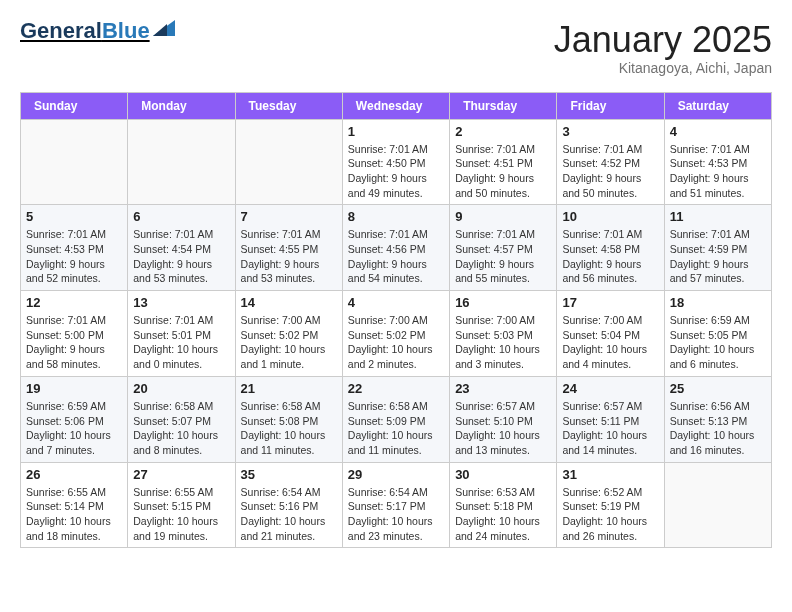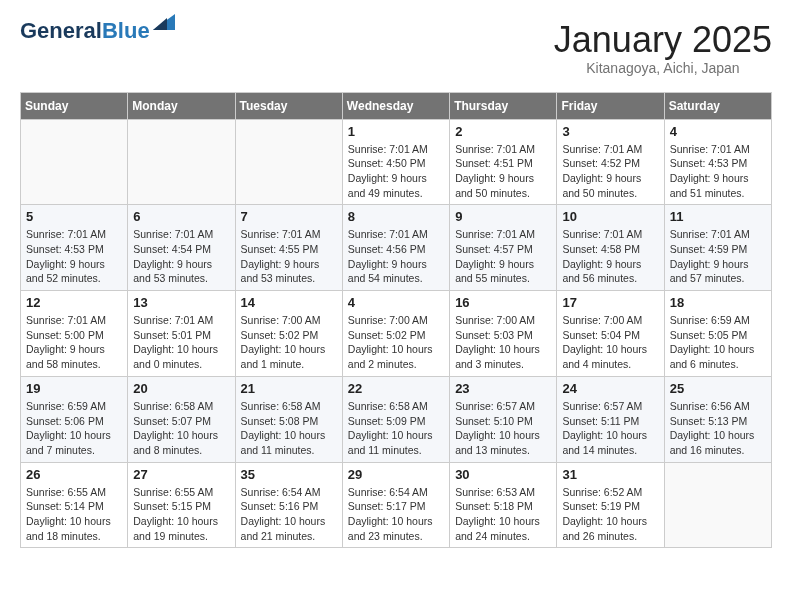--- a/index.html
+++ b/index.html
@@ -21,42 +21,42 @@
       flex-direction: column;
       align-items: flex-start;
     }
     .logo-text {
       font-size: 22px;
       font-weight: bold;
       color: #1a3a5c;
       line-height: 1;
     }
     .title-block {
-      text-align: center;
+      text-align: right;
     }
     .month-title {
       font-size: 36px;
       font-weight: normal;
       color: #222;
       line-height: 1.1;
     }
     .subtitle {
       font-size: 14px;
       color: #737373;
     }
     table {
       width: 100%;
       border-collapse: collapse;
       font-size: 11px;
     }
     thead tr th {
-      background-color: #737373;
+      background-color: #8b5cf6;
       color: #fff;
       text-align: left;
-      padding: 6px 4px;
+      padding: 6px 13px;
       font-size: 12px;
       font-weight: bold;
       border: 1px solid #ccc;
     }
     tbody tr td {
       vertical-align: top;
       border: 1px solid #ccc;
       padding: 4px 5px;
       min-height: 80px;
       height: 80px;
@@ -79,21 +79,21 @@
     }
     .empty-cell {
       background: #f9f9f9 !important;
     }
   </style>
 </head>
 <body>
 
 <div class="header">
   <div class="logo">
-    <div style="display:flex;align-items:flex-start;">
+    <div style="display:flex;align-items:center;text-decoration:underline;">
       <span class="logo-text">
         <span style="color:#1a3a5c;">General</span><span style="color:#2979b8;">Blue</span>
       </span>
       <svg width="22" height="16" viewBox="0 0 22 16" style="margin-left:3px;margin-top:-6px;">
         <polygon points="0,16 22,0 22,16" fill="#2979b8"></polygon>
         <polygon points="0,16 14,4 14,16" fill="#1a3a5c"></polygon>
       </svg>
     </div>
   </div>
   <div class="title-block">

